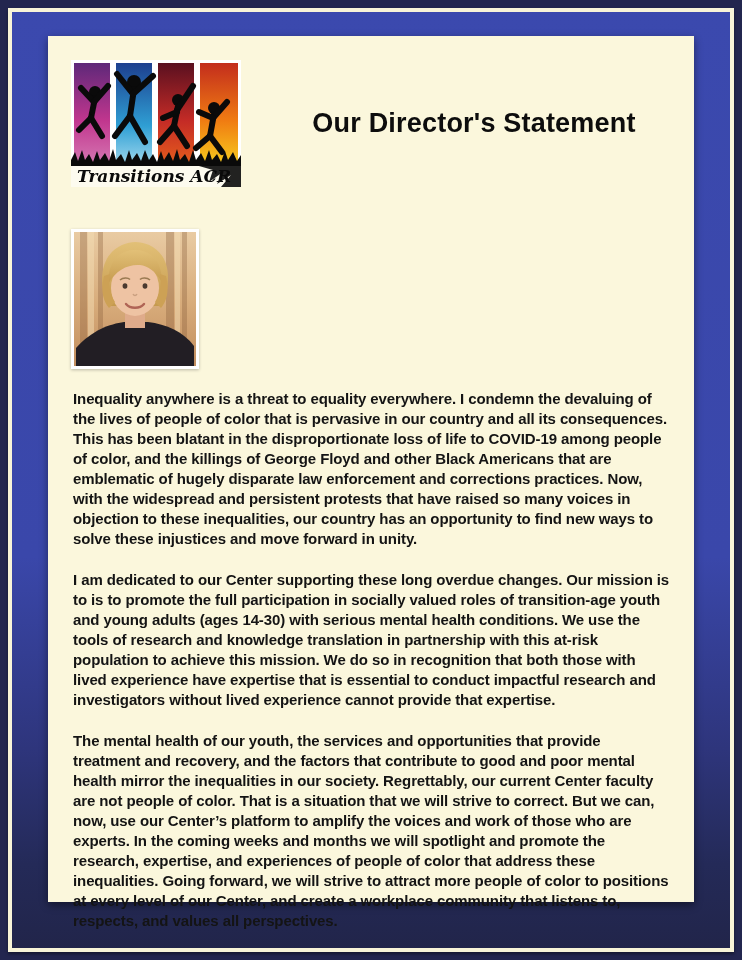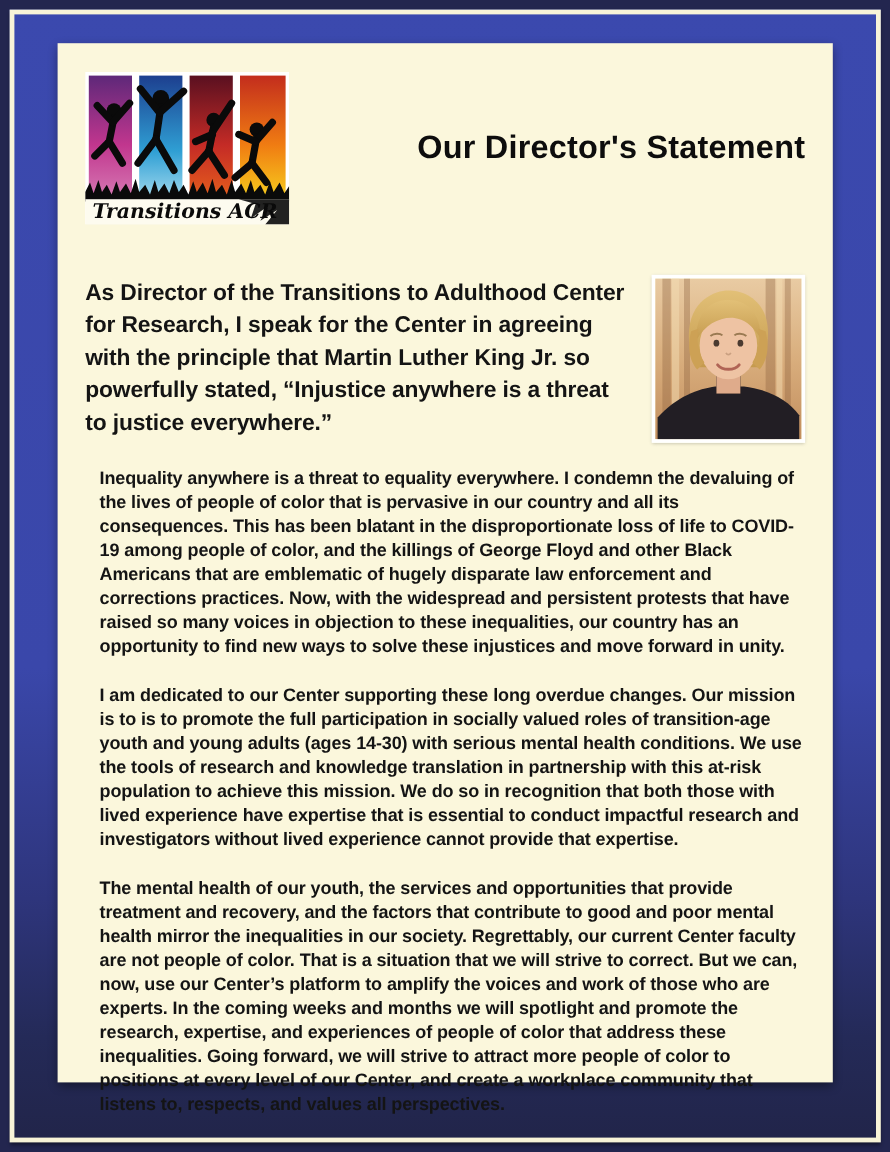--- a/index.html
+++ b/index.html
@@ -15,37 +15,37 @@
     box-shadow:0 2px 3px rgba(0,0,0,.4);}
   .card{
     position:absolute;left:48px;top:36px;width:646px;height:866px;
     background:#fbf7dc;z-index:2;
     box-shadow:0 3px 8px rgba(0,0,0,.45);
     box-sizing:border-box;
     padding:24px 23px 0 23px;
   }
   .header-row{display:flex;align-items:flex-start;}
   .logo{width:170px;height:163px;flex:0 0 auto;}
-  .title-wrap{flex:1;display:flex;justify-content:flex-end;align-items:center;height:127px;}
+  .title-wrap{flex:1;display:flex;justify-content:center;align-items:center;height:127px;}
   .page-title{
     font-size:27px;font-weight:bold;color:#0d0d0d;letter-spacing:.2px;
     padding-left:36px;
   }
   .intro-row{display:flex;margin-top:8px;align-items:flex-start;}
   .intro-text{
     flex:1;font-size:19px;font-weight:bold;color:#141414;line-height:27px;
     padding-right:14px;letter-spacing:-0.1px;
   }
   .portrait{flex:0 0 auto;width:122px;height:134px;border:3px solid #ffffff;box-sizing:content-box;
     box-shadow:0 1px 3px rgba(0,0,0,.25);margin-top:-2px;}
   .portrait svg{display:block;}
   .body-copy{margin-top:20px;}
   .para{
     font-size:15px;font-weight:bold;color:#141414;line-height:20px;
-    margin:0 0 21px 12px;letter-spacing:-0.1px;
+    margin:0 0 21px 2px;letter-spacing:-0.1px;
   }
 </style>
 </head>
 <body>
 
 <div class="canvas">
   <div class="outer-edge"></div>
   <div class="pinstripe"></div>
 
   <div class="card">
@@ -121,21 +121,20 @@
           <path fill="#0a0a0a" d="M128,106 L170,106 L170,127 L150,127 L160,115 L146,124 L152,112 L138,122 L142,110 Z" opacity=".9"></path>
           <text x="6" y="122" font-family="DejaVu Serif, serif" font-style="italic" font-weight="bold" font-size="17" fill="#0a0a0a">Transitions ACR</text>
         </svg>
       </div>
       <div class="title-wrap">
         <div class="page-title">Our Director's Statement</div>
       </div>
     </div>
 
     <div class="intro-row">
-      <div class="intro-text">As Director of the Transitions to Adulthood Center for Research, I speak for the Center in agreeing with the principle that Martin Luther King Jr. so powerfully stated, “Injustice anywhere is a threat to justice everywhere.”</div>
       <div class="portrait">
         <svg width="122" height="134" viewBox="0 0 122 134">
           <defs>
             <linearGradient id="pbg" x1="0" y1="0" x2="0" y2="1">
               <stop offset="0" stop-color="#e9cba3"></stop>
                 <stop offset=".5" stop-color="#d9ae7d"></stop>
                 <stop offset="1" stop-color="#c28e5e"></stop>
             </linearGradient>
             <linearGradient id="hairg" x1="0" y1="0" x2="0" y2="1">
               <stop offset="0" stop-color="#e2c077"></stop>

